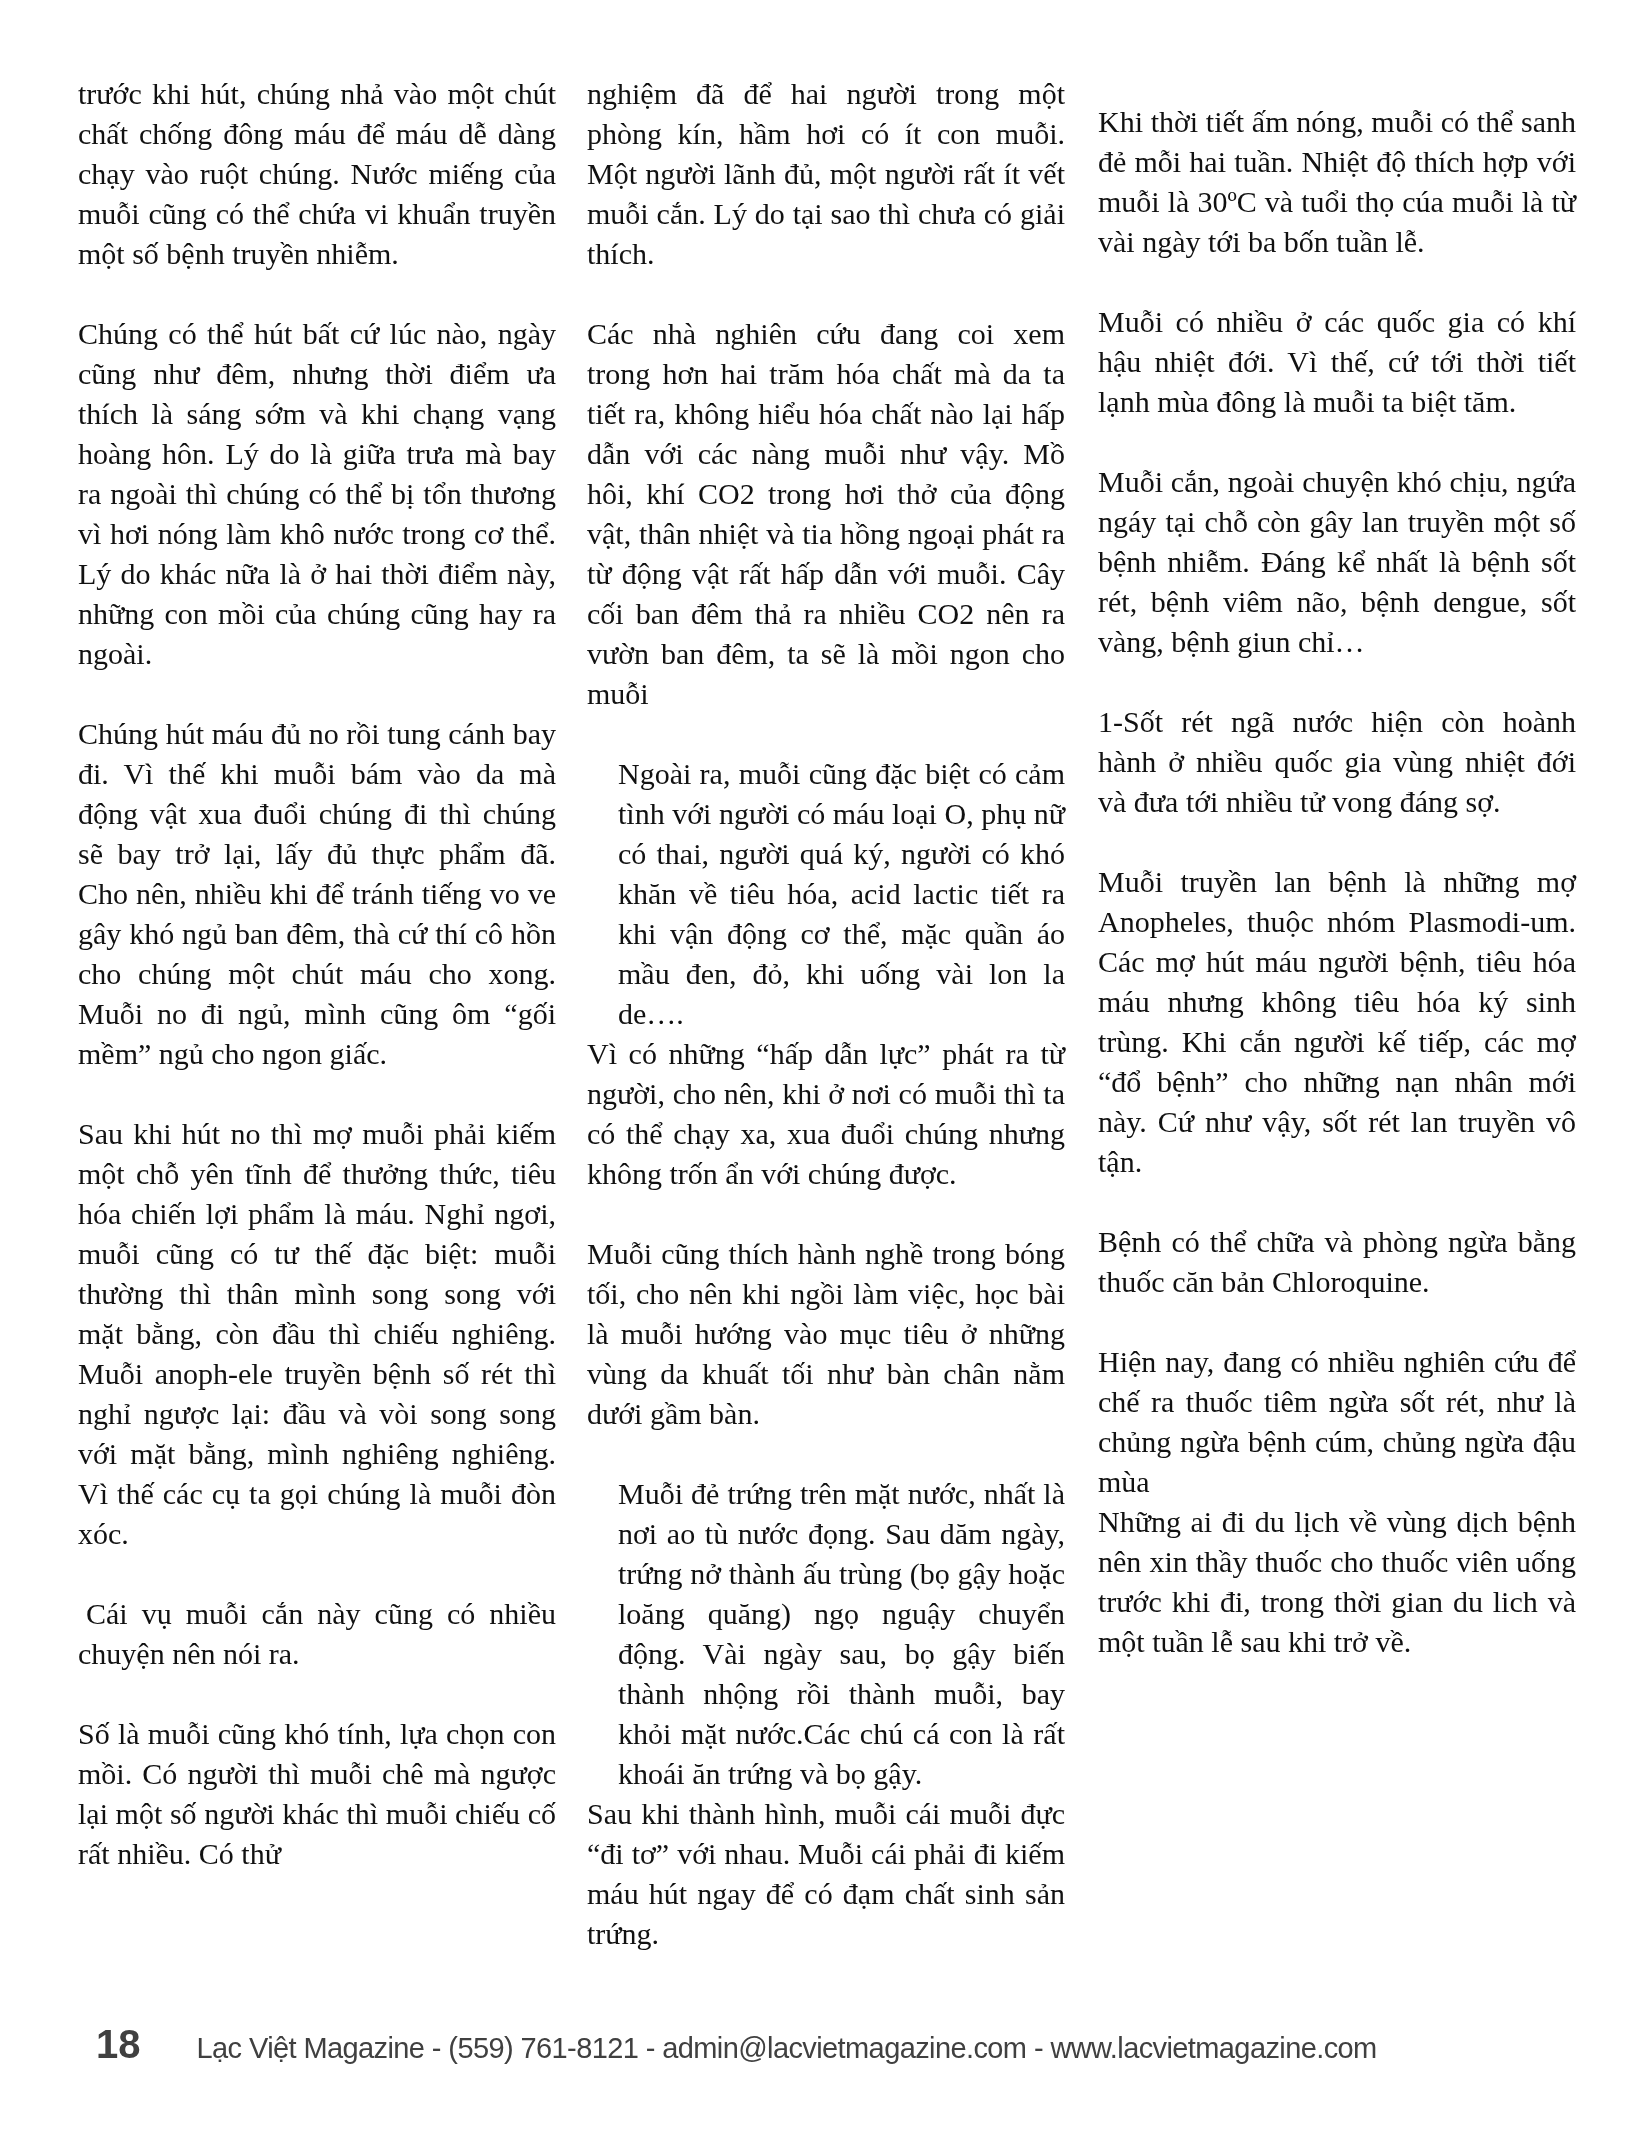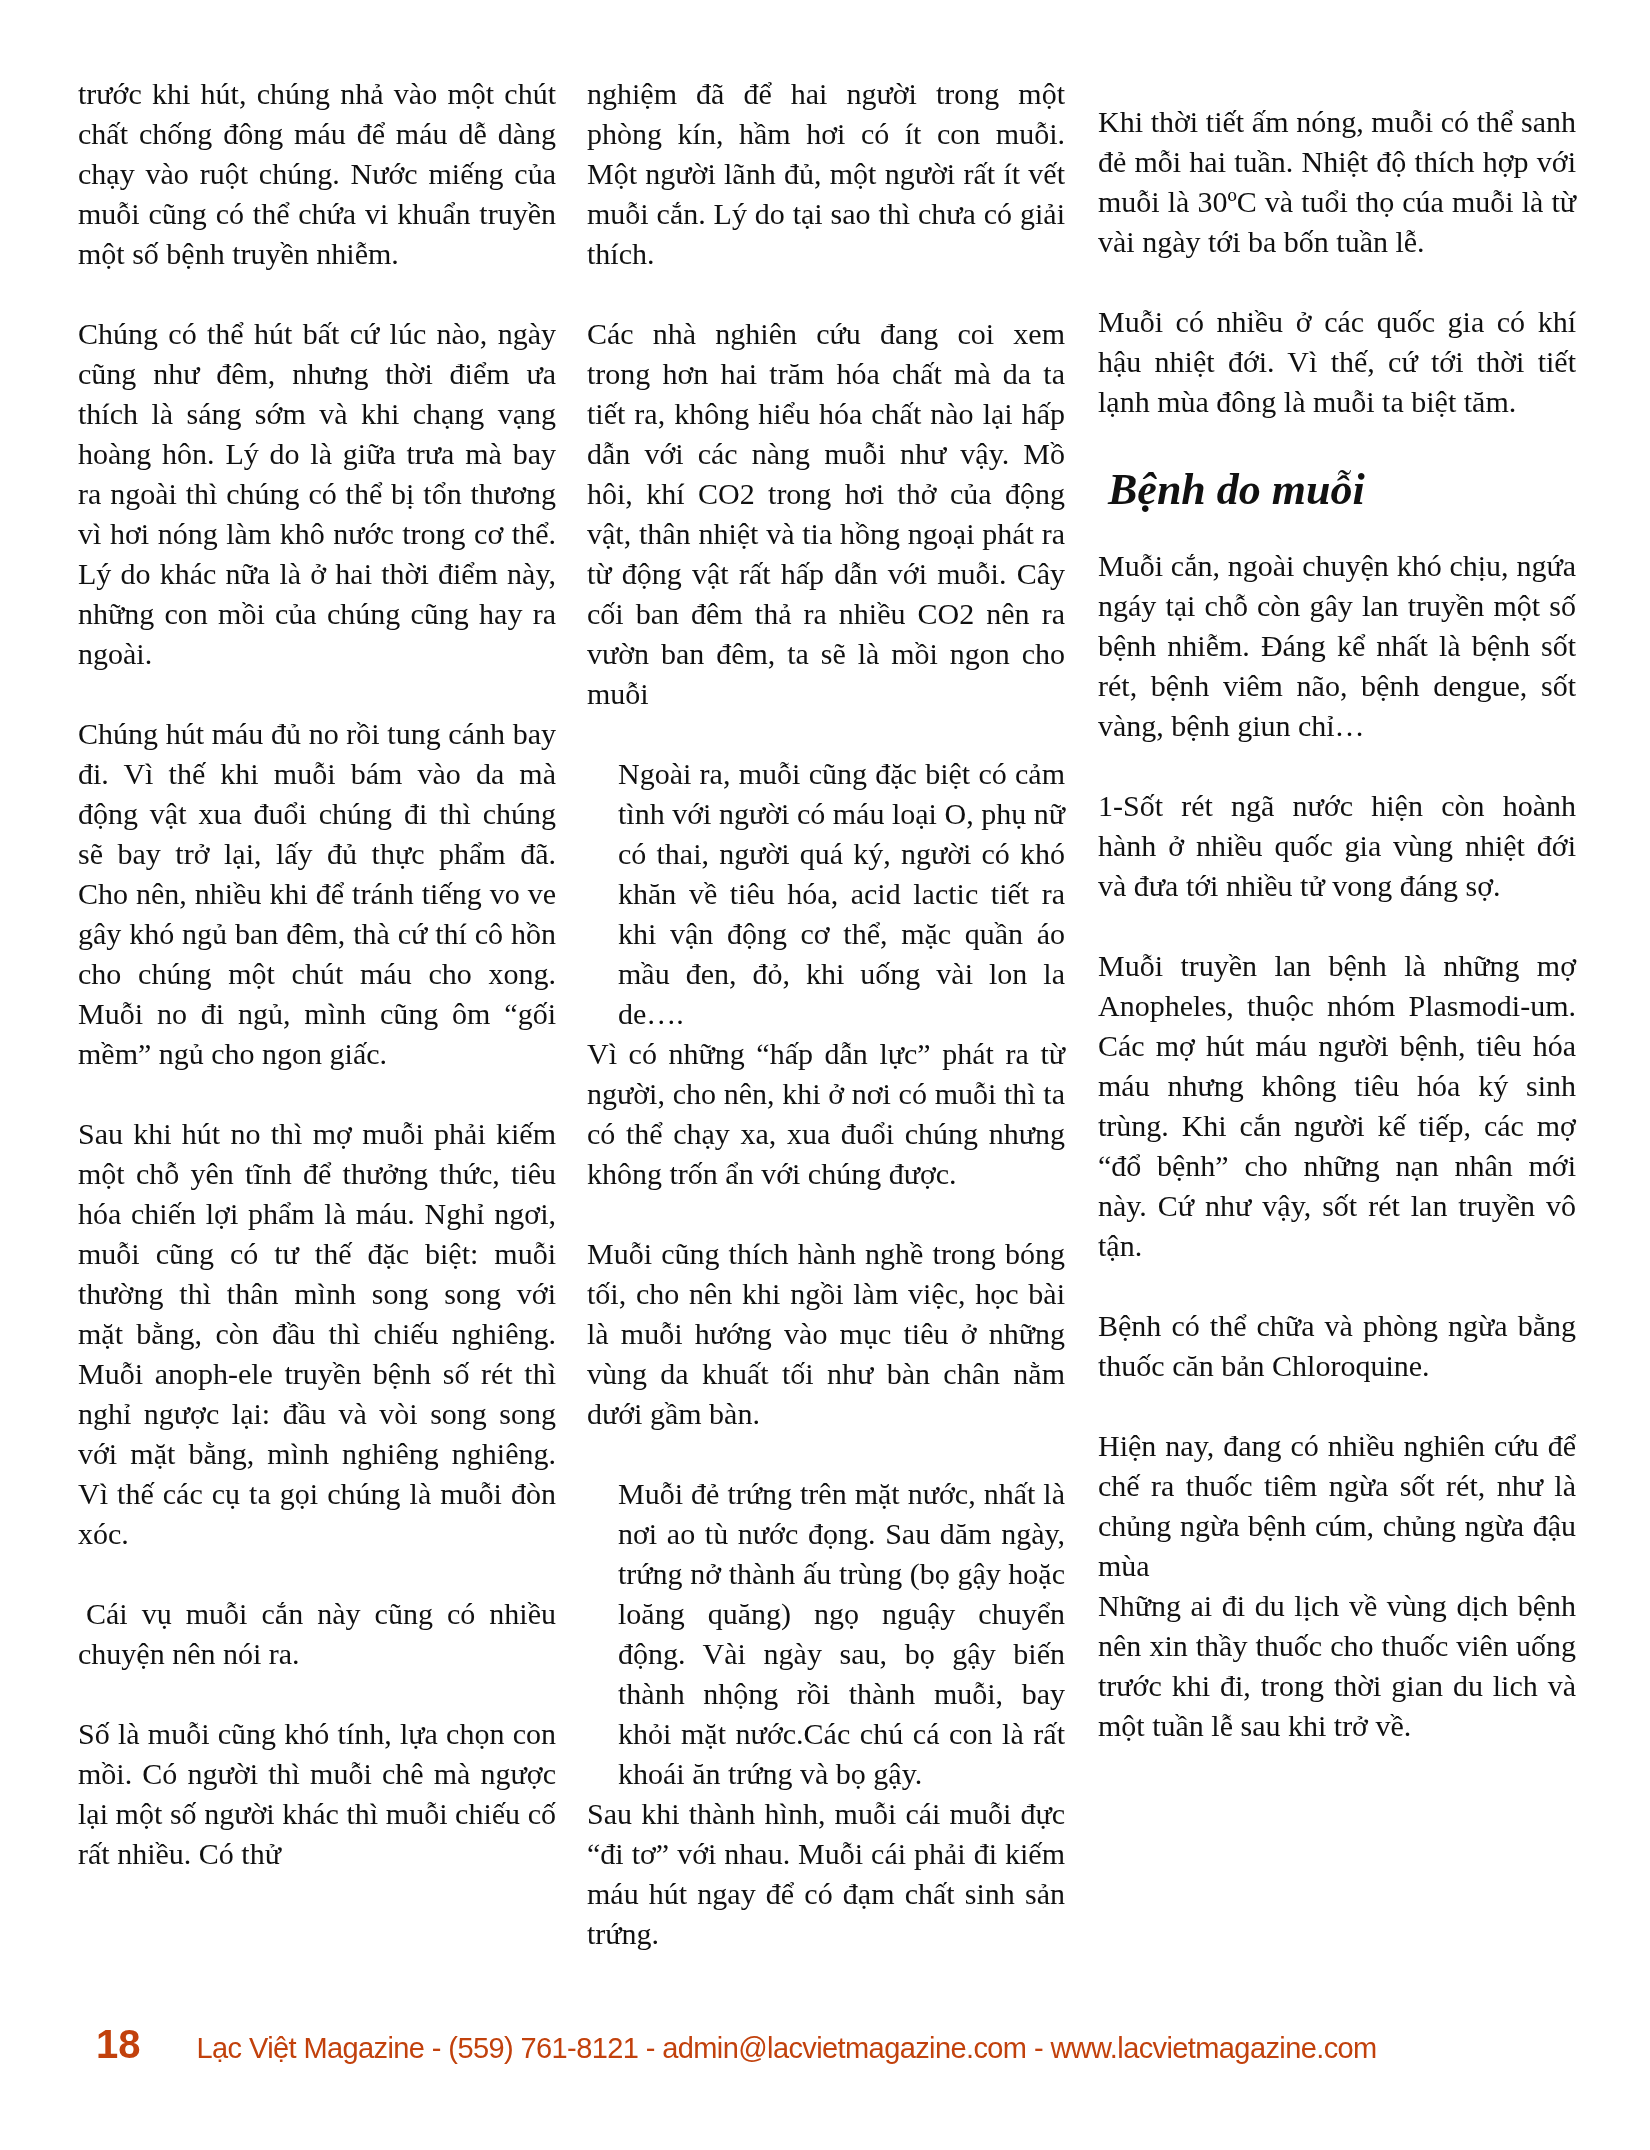--- a/index.html
+++ b/index.html
@@ -24,21 +24,21 @@
       font-family: "Liberation Serif", "DejaVu Serif", serif;
       font-weight: bold; font-style: italic;
       font-size: 44px; line-height: 56px;
       margin: 16px 0 28px 10px;
       text-align: left;
     }
     .footer {
       position: absolute; left: 96px; top: 2022px;
       display: flex; align-items: baseline;
       font-family: "Liberation Sans", "DejaVu Sans", sans-serif;
-      color: #c2410c;
+      color: #404040;
     }
     .page-number {
       font-size: 40px; font-weight: bold; margin-right: 56px;
     }
     .footer-info {
       font-size: 29px; letter-spacing: -0.6px;
     }
   </style>
 </head>
 <body>
@@ -58,21 +58,20 @@
   <p class="para tight">Ngoài ra, muỗi cũng đặc biệt có cảm tình với người có máu loại O, phụ nữ có thai, người quá ký, người có khó khăn về tiêu hóa, acid lactic tiết ra khi vận động cơ thể, mặc quần áo mầu đen, đỏ, khi uống vài lon la de….</p>
   <p class="para">Vì có những “hấp dẫn lực” phát ra từ người, cho nên, khi ở nơi có muỗi thì ta có thể chạy xa, xua đuổi chúng nhưng không trốn ẩn với chúng được.</p>
   <p class="para">Muỗi cũng thích hành nghề trong bóng tối, cho nên khi ngồi làm việc, học bài là muỗi hướng vào mục tiêu ở những vùng da khuất tối như bàn chân nằm dưới gầm bàn.</p>
   <p class="para tight">Muỗi đẻ trứng trên mặt nước, nhất là nơi ao tù nước đọng. Sau dăm ngày, trứng nở thành ấu trùng (bọ gậy hoặc loăng quăng) ngọ nguậy chuyển động. Vài ngày sau, bọ gậy biến thành nhộng rồi thành muỗi, bay khỏi mặt nước.Các chú cá con là rất khoái ăn trứng và bọ gậy.</p>
   <p class="para last">Sau khi thành hình, muỗi cái muỗi đực “đi tơ” với nhau. Muỗi cái phải đi kiếm máu hút ngay để có đạm chất sinh sản trứng.</p>
 </div>
 
 <div class="col" id="col3">
   <p class="para" style="margin-top:28px;">Khi thời tiết ấm nóng, muỗi có thể sanh đẻ mỗi hai tuần. Nhiệt độ thích hợp với muỗi là 30ºC và tuổi thọ cúa muỗi là từ vài ngày tới ba bốn tuần lễ.</p>
   <p class="para">Muỗi có nhiều ở các quốc gia có khí hậu nhiệt đới. Vì thế, cứ tới thời tiết lạnh mùa đông là muỗi ta biệt tăm.</p>
-  <h2 class="section-heading">Bệnh do muỗi</h2>
   <p class="para">Muỗi cắn, ngoài chuyện khó chịu, ngứa ngáy tại chỗ còn gây lan truyền một số bệnh nhiễm. Đáng kể nhất là bệnh sốt rét, bệnh viêm não, bệnh dengue, sốt vàng, bệnh giun chỉ…</p>
   <p class="para">1-Sốt rét ngã nước hiện còn hoành hành ở nhiều quốc gia vùng nhiệt đới và đưa tới nhiều tử vong đáng sợ.</p>
   <p class="para">Muỗi truyền lan bệnh là những mợ Anopheles, thuộc nhóm Plasmodi-um. Các mợ hút máu người bệnh, tiêu hóa máu nhưng không tiêu hóa ký sinh trùng. Khi cắn người kế tiếp, các mợ “đổ bệnh” cho những nạn nhân mới này. Cứ như vậy, sốt rét lan truyền vô tận.</p>
   <p class="para">Bệnh có thể chữa và phòng ngừa bằng thuốc căn bản Chloroquine.</p>
   <p class="para last">Hiện nay, đang có nhiều nghiên cứu để chế ra thuốc tiêm ngừa sốt rét, như là chủng ngừa bệnh cúm, chủng ngừa đậu mùa</p>
   <p class="para">Những ai đi du lịch về vùng dịch bệnh nên xin thầy thuốc cho thuốc viên uống trước khi đi, trong thời gian du lich và một tuần lễ sau khi trở về.</p>
 </div>
 
 <div class="footer">
   <span class="page-number">18</span>

